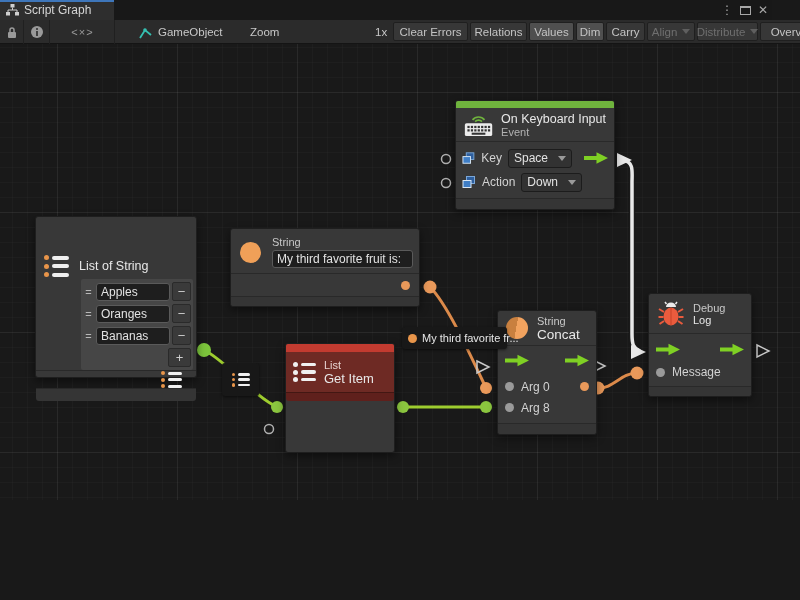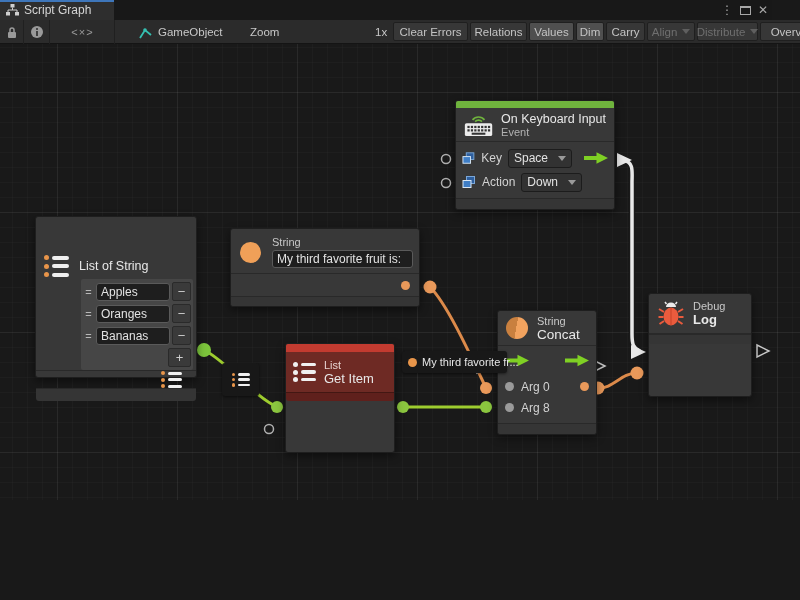--- a/index.html
+++ b/index.html
@@ -377,43 +377,54 @@
               <path d="M6 21 L1.5 24"></path>
             <path d="M20 12 L25 9"></path>
               <path d="M20.5 17 L25.5 17"></path>
               <path d="M20 21 L24.5 24"></path>
           </g>
           <ellipse cx="13" cy="16.5" rx="7.5" ry="9" fill="#ea5b3d"></ellipse>
           <path d="M13 8 V25" stroke="#c44228" stroke-width="1"></path>
         </svg>
         <div style="margin-left:9px;">
           <div class="subtitle" style="color:#c8c8c8;">Debug</div>
-          <div class="title" style="font-size:13px;font-weight:bold;">Log</div>
-        </div>
-      </div>
-      <div class="divider"></div>
+          <div class="title" style="font-size:11px;">Log</div>
+        </div>
+      </div>
+      <div class="divider"></div>
+      <div style="padding:7px 7px 0 7px; flex:1;">
+        <div class="nrow" style="height:17px;">
+          <div class="flow-arrow"></div>
+          <span class="spacer"></span>
+          <div class="flow-arrow"></div>
+        </div>
+        <div class="nrow" style="height:22px; margin-top:3px; gap:7px;">
+          <span class="dot gray"></span>
+          <span class="plabel">Message</span>
+        </div>
+      </div>
       <div class="divider"></div>
       <div class="footer" style="height:9px;"></div>
     </div>
 
     <div class="badge" style="left:222px; top:319px; width:37px; height:33px;">
       <span class="licon" style="width:18px;height:14px;">
         <span class="lr">
             <span class="ld" style="width:3.5px;height:3.5px;background:#e8954a;"></span>
             <span class="lb" style="width:12px;height:2.5px;"></span>
           </span>
         <span class="lr">
             <span class="ld" style="width:3.5px;height:3.5px;background:#e8954a;"></span>
             <span class="lb" style="width:12px;height:2.5px;"></span>
           </span>
         <span class="lr">
             <span class="ld" style="width:3.5px;height:3.5px;background:#e8954a;"></span>
             <span class="lb" style="width:12px;height:2.5px;"></span>
           </span>
       </span>
     </div>
-    <div class="badge" style="left:402px; top:283px; width:105px; height:22px; justify-content:flex-start; padding:0 6px;margin-top:24px;">
+    <div class="badge" style="left:402px; top:283px; width:105px; height:22px; justify-content:flex-start; padding:0 6px;">
       <span style="width:9px;height:9px;border-radius:50%;background:#e8954a;flex:none;"></span>
       <span class="btext">My third favorite fr...</span>
     </div>
 
   </div>
 </div>
 
 </body></html>

